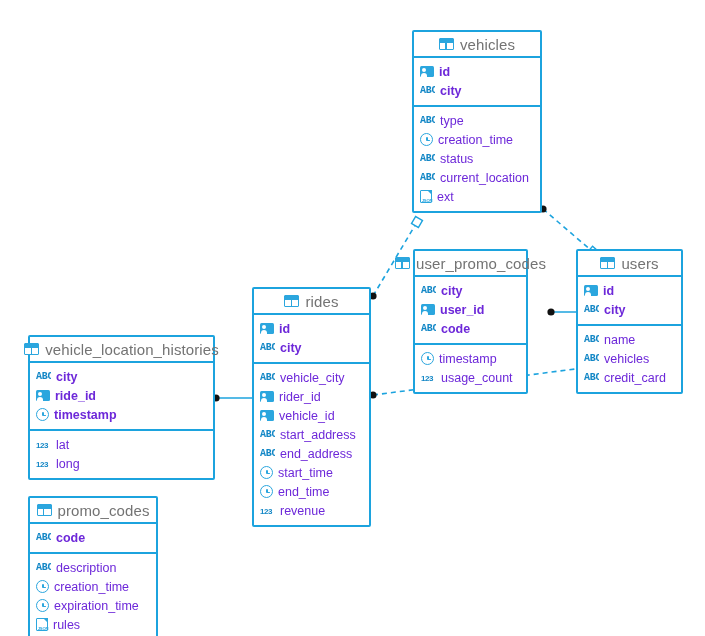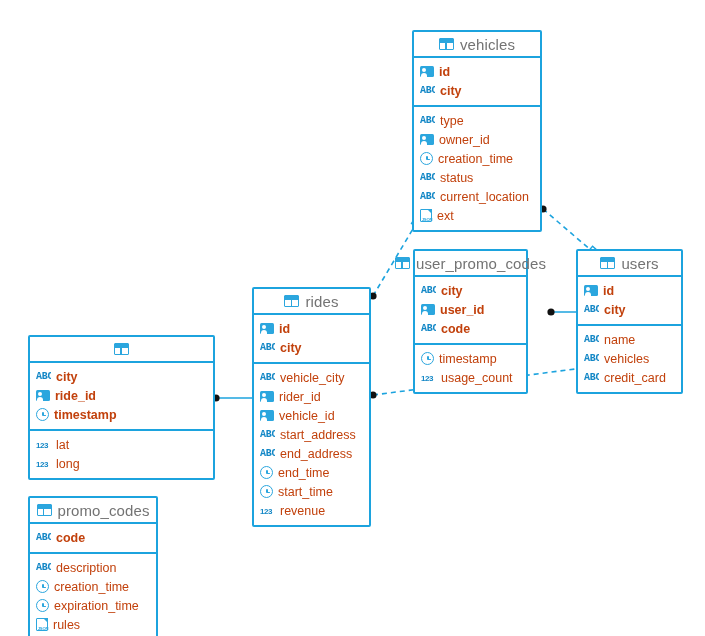--- a/index.html
+++ b/index.html
@@ -59,21 +59,21 @@
   .col {
     display: flex;
     align-items: center;
     gap: 5px;
     height: 19px;
     padding: 0 6px 0 6px;
     white-space: nowrap;
   }
   .col .cname {
     font-size: 12.5px;
-    color: #c2410c;
+    color: #6d28d9;
   }
   .col.key .cname {
     font-weight: bold;
   }
   
   .ic {
     flex: 0 0 auto;
     width: 14px;
     height: 14px;
     display: inline-block;
@@ -266,24 +266,20 @@
           <span class="ic ic-abc">ABC</span>
           <span class="cname">city</span>
         </div>
       </div>
       <div class="section">
         <div class="col">
           <span class="ic ic-abc">ABC</span>
           <span class="cname">type</span>
         </div>
         <div class="col">
-          <span class="ic ic-id"></span>
-          <span class="cname">owner_id</span>
-        </div>
-        <div class="col">
           <span class="ic ic-clock"></span>
           <span class="cname">creation_time</span>
         </div>
         <div class="col">
           <span class="ic ic-abc">ABC</span>
           <span class="cname">status</span>
         </div>
         <div class="col">
           <span class="ic ic-abc">ABC</span>
           <span class="cname">current_location</span>
@@ -385,35 +381,36 @@
         <div class="col">
           <span class="ic ic-abc">ABC</span>
           <span class="cname">start_address</span>
         </div>
         <div class="col">
           <span class="ic ic-abc">ABC</span>
           <span class="cname">end_address</span>
         </div>
         <div class="col">
           <span class="ic ic-clock"></span>
+          <span class="cname">start_time</span>
+        </div>
+        <div class="col">
+          <span class="ic ic-clock"></span>
           <span class="cname">end_time</span>
-        </div>
-        <div class="col">
-          <span class="ic ic-clock"></span>
-          <span class="cname">start_time</span>
         </div>
         <div class="col">
           <span class="ic ic-123">123</span>
           <span class="cname">revenue</span>
         </div>
       </div>
     </div>
     <div class="table-node" style="left: 28px; top: 335px; width: 187px;">
       <div class="tbl-header">
         <span class="ic ic-table"></span>
+        <span class="tname">vehicle_location_histories</span>
       </div>
       <div class="section pk">
         <div class="col key">
           <span class="ic ic-abc">ABC</span>
           <span class="cname">city</span>
         </div>
         <div class="col key">
           <span class="ic ic-id"></span>
           <span class="cname">ride_id</span>
         </div>

